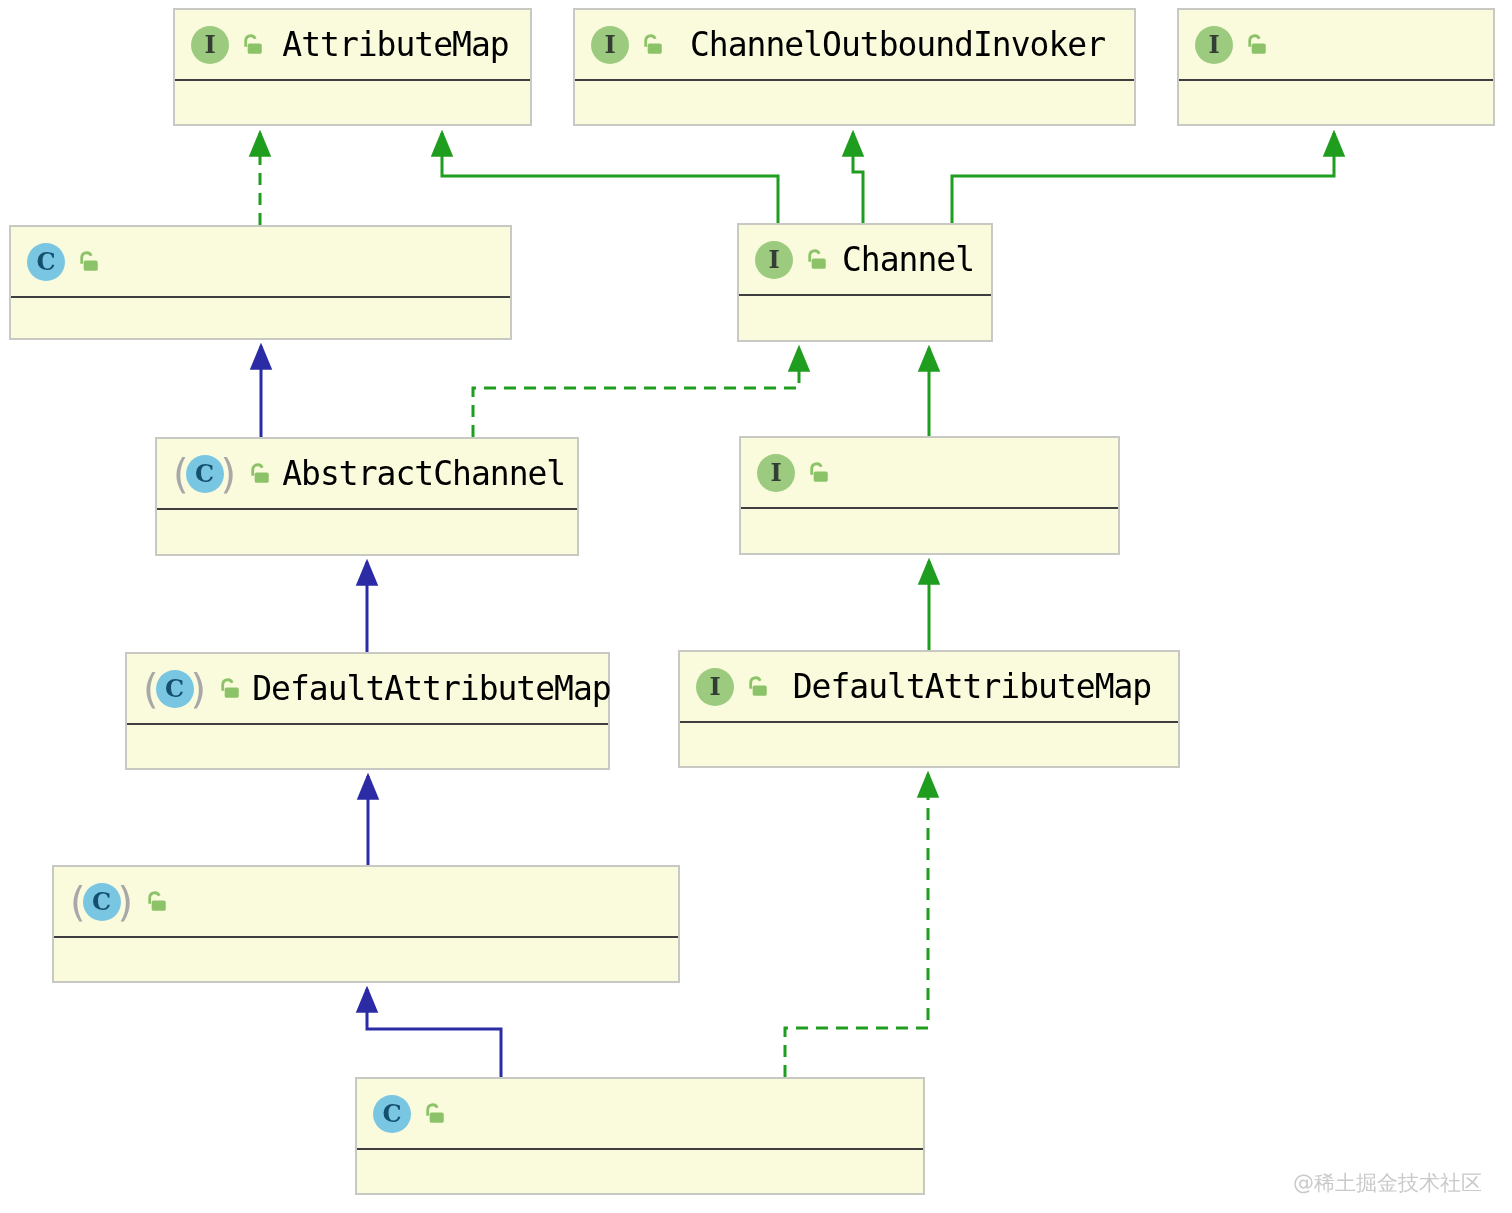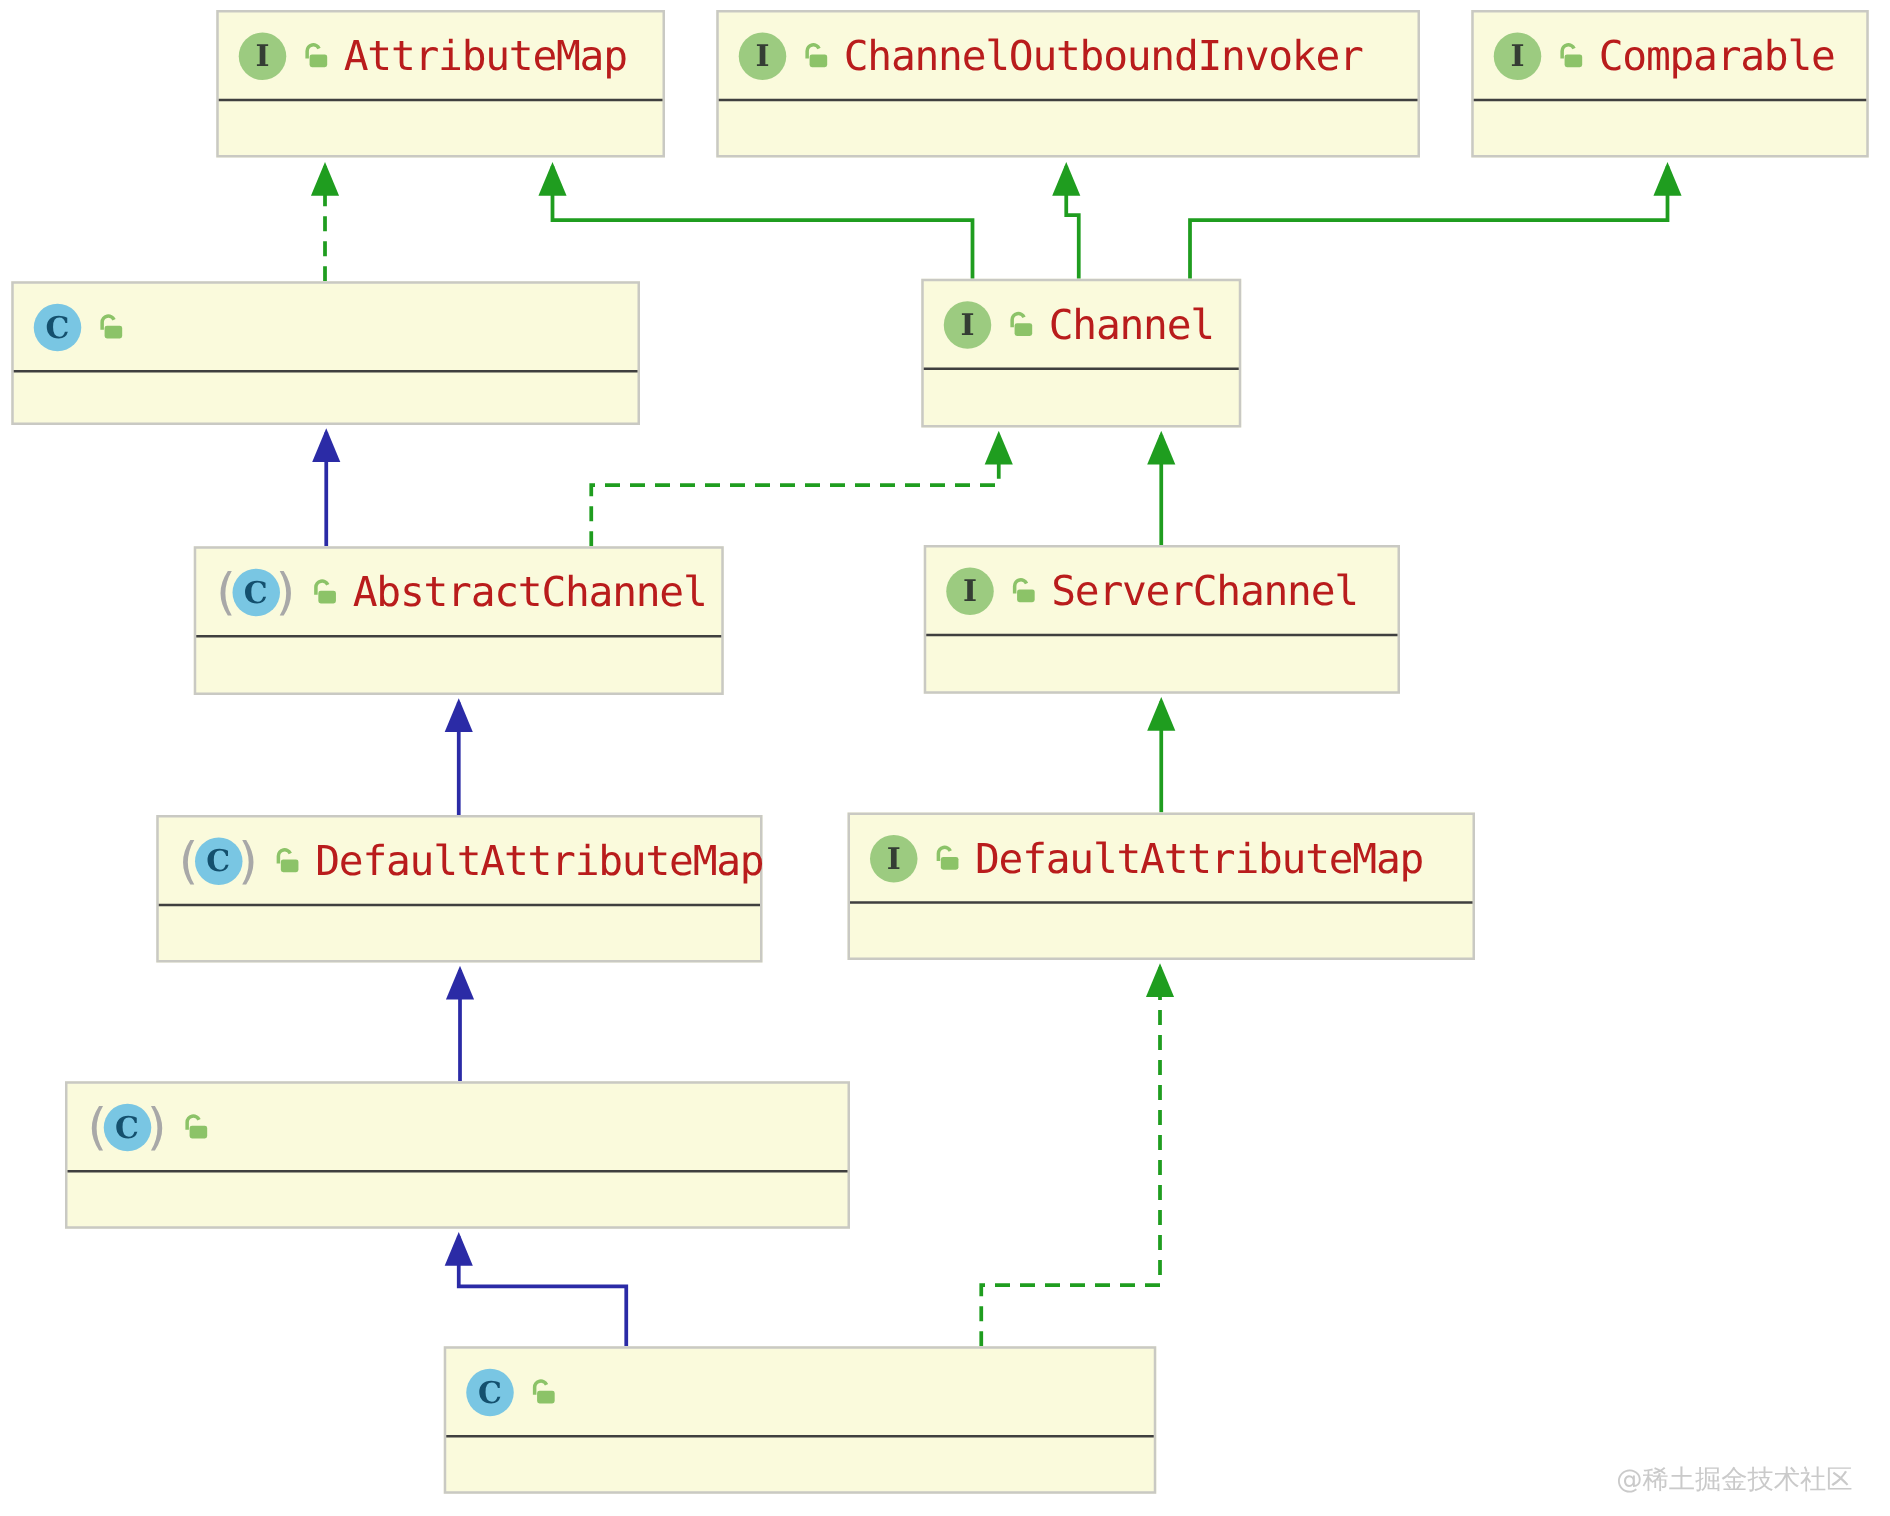--- a/index.html
+++ b/index.html
@@ -17,21 +17,21 @@
   .circle{width:38px;height:38px;border-radius:50%;
           display:flex;align-items:center;justify-content:center;
           font-family:"DejaVu Serif","Liberation Serif",serif;
           font-size:24px;font-weight:600;}
   .i-circle{background:#9ccb80;color:#343d34;}
   .c-circle{background:#79c6e3;color:#14506e;}
   .paren{color:#a8a8a8;font-size:40px;font-weight:400;line-height:38px;
          font-family:"DejaVu Sans","Liberation Sans",sans-serif;}
   .paren.l{margin-right:-3px;} .paren.r{margin-left:-3px;}
   .lock{flex:0 0 auto;margin-top:-4px;}
-  .node-label{flex:1;font-size:33px;color:#b91c1c;
+  .node-label{flex:1;text-align:center;font-size:33px;color:#000000;
               white-space:nowrap;letter-spacing:-1px;}
   #watermark{position:absolute;right:30px;bottom:16px;z-index:3;
              font-family:"DejaVu Sans","Liberation Sans",sans-serif;
              font-size:21px;color:#cacaca;margin-top:24px;}
 </style>
 </head>
 <body>
 
 <div id="stage">
     <svg id="edges" width="1512" height="1213">
@@ -85,21 +85,20 @@
     </div>
     <div class="node" style="left: 1177px; top: 8px; width: 318px; height: 118px;">
       <div class="node-header">
         <span class="type-icon">
           <span class="circle i-circle">I</span>
         </span>
         <svg class="lock" width="26" height="26" viewBox="0 0 24 24">
           <path d="M6.2 15.5 V10 a4.6 4.6 0 0 1 8.8 -1.9" fill="none" stroke="#8cc368" stroke-width="2.6"></path>
           <rect x="8" y="12.5" width="13" height="9.5" rx="1.8" fill="#8cc368"></rect>
         </svg>
-        <span class="node-label">Comparable</span>
       </div>
       <div class="node-body"></div>
     </div>
     <div class="node" style="left: 9px; top: 225px; width: 503px; height: 115px;">
       <div class="node-header">
         <span class="type-icon">
           <span class="circle c-circle">C</span>
         </span>
         <svg class="lock" width="26" height="26" viewBox="0 0 24 24">
           <path d="M6.2 15.5 V10 a4.6 4.6 0 0 1 8.8 -1.9" fill="none" stroke="#8cc368" stroke-width="2.6"></path>
@@ -138,21 +137,20 @@
     </div>
     <div class="node" style="left: 739px; top: 436px; width: 381px; height: 119px;">
       <div class="node-header">
         <span class="type-icon">
           <span class="circle i-circle">I</span>
         </span>
         <svg class="lock" width="26" height="26" viewBox="0 0 24 24">
           <path d="M6.2 15.5 V10 a4.6 4.6 0 0 1 8.8 -1.9" fill="none" stroke="#8cc368" stroke-width="2.6"></path>
           <rect x="8" y="12.5" width="13" height="9.5" rx="1.8" fill="#8cc368"></rect>
         </svg>
-        <span class="node-label">ServerChannel</span>
       </div>
       <div class="node-body"></div>
     </div>
     <div class="node" style="left: 125px; top: 652px; width: 485px; height: 118px;">
       <div class="node-header">
         <span class="type-icon">
           <span class="paren l">(</span>
           <span class="circle c-circle">C</span>
           <span class="paren r">)</span>
         </span>

